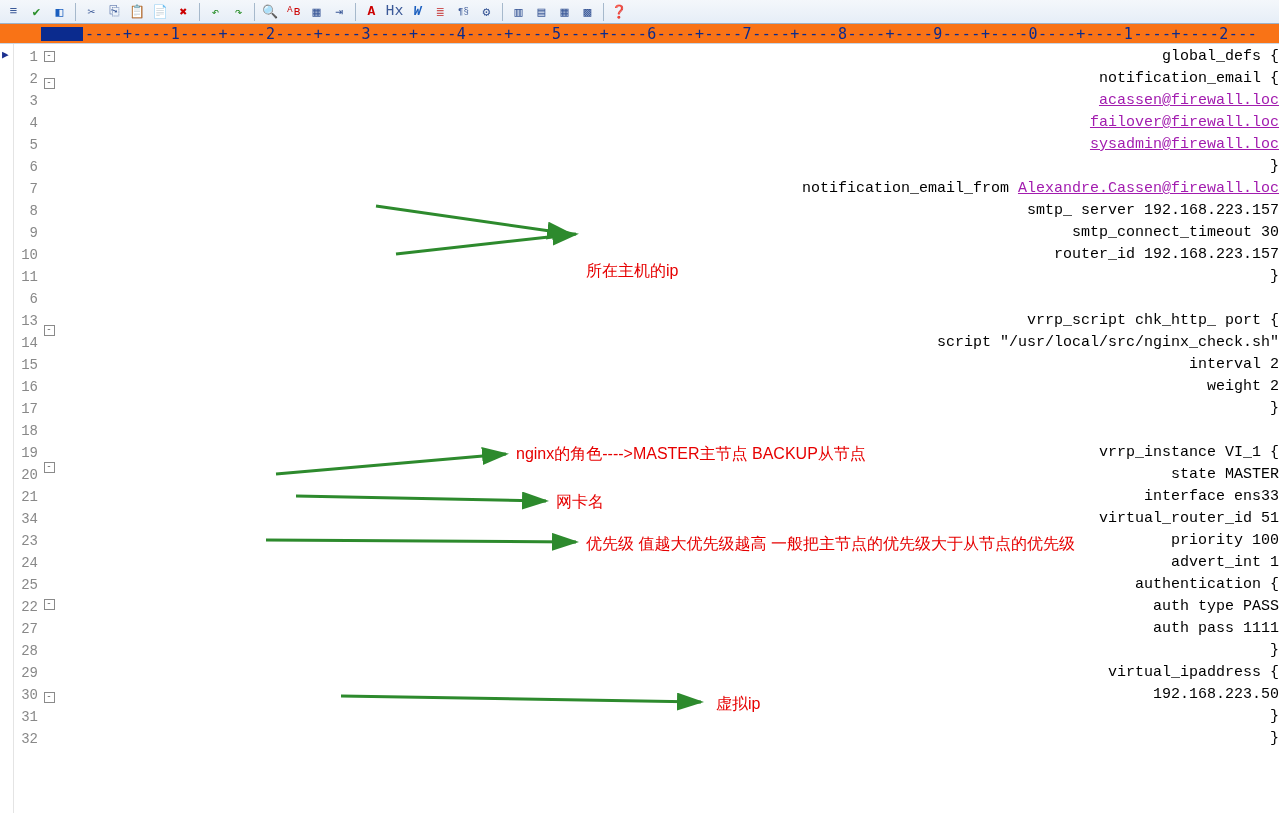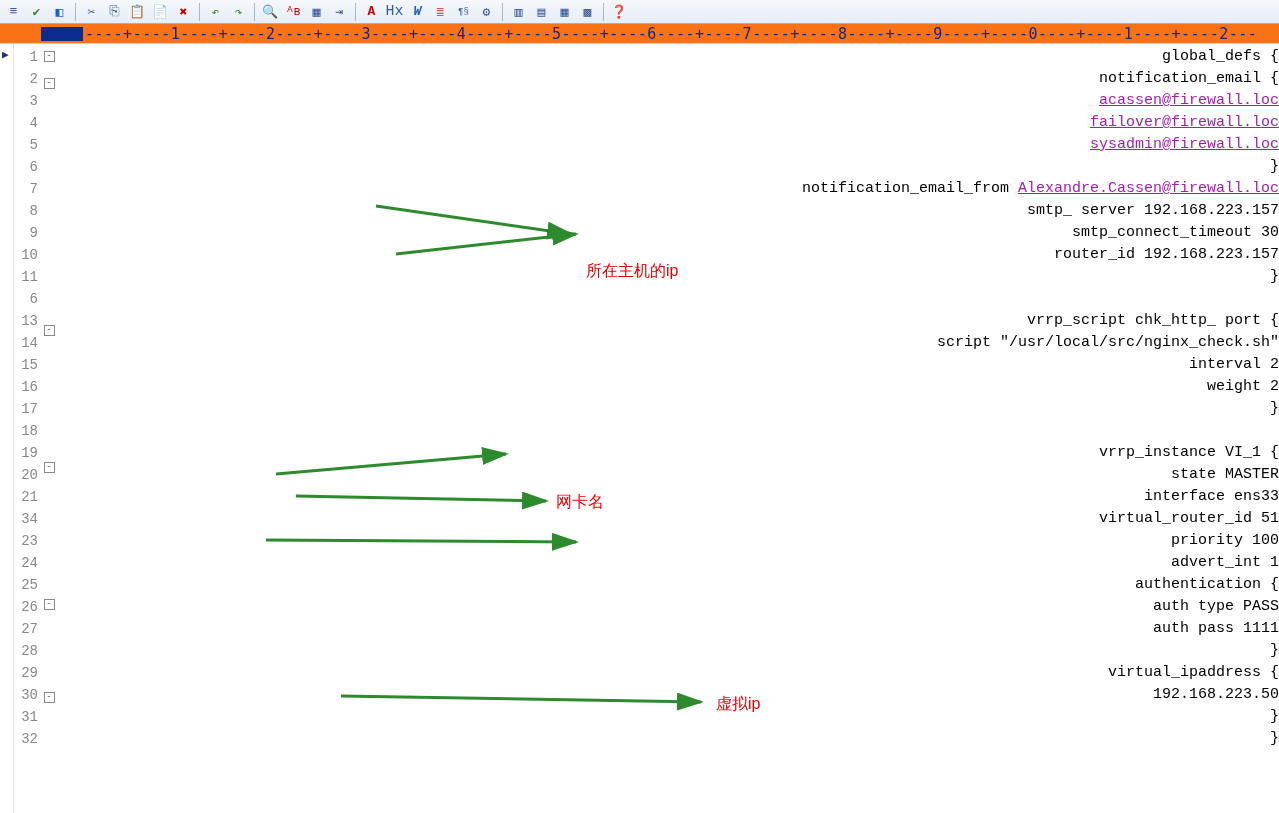--- a/index.html
+++ b/index.html
@@ -192,21 +192,21 @@
       <span class="ln">16</span>
       <span class="ln">17</span>
       <span class="ln">18</span>
       <span class="ln">19</span>
       <span class="ln">20</span>
       <span class="ln">21</span>
       <span class="ln">34</span>
       <span class="ln">23</span>
       <span class="ln">24</span>
       <span class="ln">25</span>
-      <span class="ln">26</span>
+      <span class="ln">22</span>
       <span class="ln">27</span>
       <span class="ln">28</span>
       <span class="ln">29</span>
       <span class="ln">30</span>
       <span class="ln">31</span>
       <span class="ln">32</span>
     </div>
   <div class="fold-gutter" id="foldGutter">
       <div class="fd">
         <span class="fold">-</span>
@@ -250,21 +250,23 @@
         <span class="fold">-</span>
       </div>
       <div class="fd-empty"></div>
       <div class="fd-empty"></div>
       <div class="fd-empty"></div>
     </div>
   <div class="code-area" id="codeArea"><div class="code-line">global_defs {</div><div class="code-line">        notification_email {</div><div class="code-line">            <span class="link">acassen@firewall.loc</span></div><div class="code-line">            <span class="link">failover@firewall.loc</span></div><div class="code-line">            <span class="link">sysadmin@firewall.loc</span></div><div class="code-line">        }</div><div class="code-line">        notification_email_from <span class="link">Alexandre.Cassen@firewall.loc</span></div><div class="code-line">        smtp_ server 192.168.223.157</div><div class="code-line">        smtp_connect_timeout 30</div><div class="code-line">        router_id 192.168.223.157</div><div class="code-line">   }</div><div class="code-line"></div><div class="code-line">vrrp_script chk_http_ port {</div><div class="code-line">        script "/usr/local/src/nginx_check.sh"</div><div class="code-line">        interval 2</div><div class="code-line">        weight 2</div><div class="code-line">   }</div><div class="code-line"></div><div class="code-line">vrrp_instance VI_1 {</div><div class="code-line">        state MASTER</div><div class="code-line">        interface ens33</div><div class="code-line">        virtual_router_id 51</div><div class="code-line">        priority 100</div><div class="code-line">        advert_int 1</div><div class="code-line">        authentication {</div><div class="code-line">                auth type PASS</div><div class="code-line">                auth pass 1111</div><div class="code-line">        }</div><div class="code-line">        virtual_ipaddress {</div><div class="code-line">                192.168.223.50</div><div class="code-line">        }</div><div class="code-line">   }</div>
 
     
     <span class="anno" style="left:530px; top:173px;margin-top:44px;">所在主机的ip</span>
+    <span class="anno" style="left:460px; top:400px;">nginx的角色----&gt;MASTER主节点   BACKUP从节点</span>
     <span class="anno" style="left:500px; top:448px;">网卡名</span>
+    <span class="anno" style="left:530px; top:490px;">优先级  值越大优先级越高 一般把主节点的优先级大于从节点的优先级</span>
     <span class="anno" style="left:660px; top:650px;">虚拟ip</span>
 
     
     <svg class="arrow" style="left:310px; top:150px;" width="220" height="70">
       <defs>
           <marker id="ah1" markerWidth="10" markerHeight="10" refX="8" refY="3" orient="auto">
             <path d="M0,0 L0,6 L9,3 z" fill="#2d8a2d"></path>
           </marker>
         </defs>
       <line x1="10" y1="12" x2="205" y2="40" stroke="#2d8a2d" stroke-width="3" marker-end="url(#ah1)"></line>

